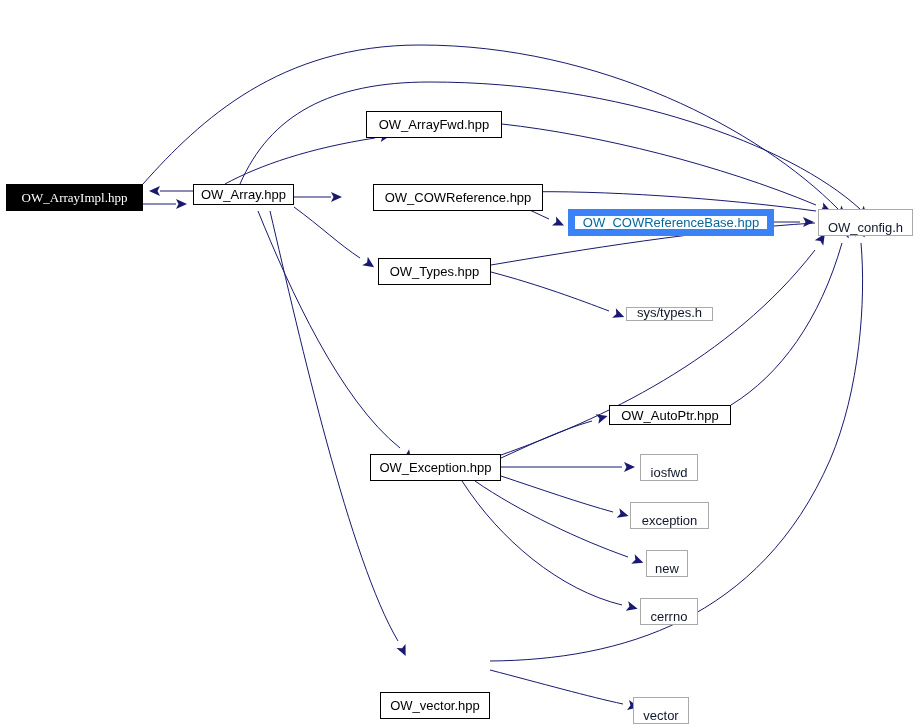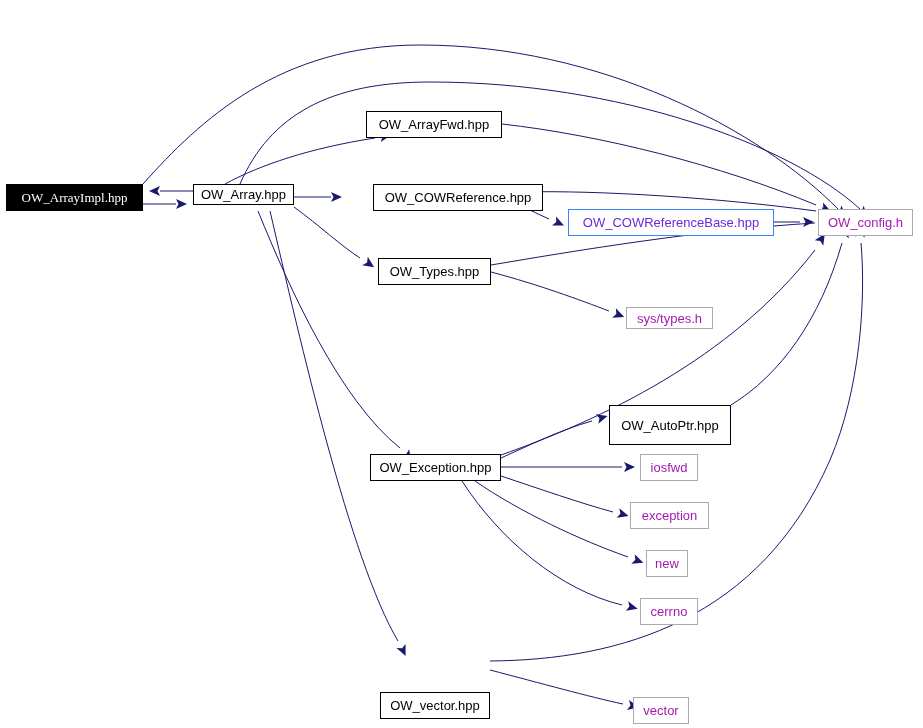--- a/index.html
+++ b/index.html
@@ -40,25 +40,26 @@
     letter-spacing: 0px;
     cursor: pointer;
   }
   .node-box.style-current {
     background: #000000;
     border: 1px solid #000000;
     color: #ffffff;
   }
   .node-box.style-system {
     border: 1px solid #aaaaaa;
-    color: #a21caf;
+    color: #0f172a;
+    align-items: flex-end;
   }
   .node-box.style-highlight {
-    border: 1px solid #3b82f6;
-    color: #6d28d9;
+    border: 7px solid #3b82f6;
+    color: #0369a1;
   }
   .node-label {
     pointer-events: none;
   }
 </style>
 </head>
 <body>
 
 <div id="graph-root" style="width: 923px; height: 728px; background: rgb(255, 255, 255);">
   <svg id="graph-svg" viewBox="0 0 923 728" xmlns="http://www.w3.org/2000/svg" style="width: 923px; height: 728px;">
@@ -126,24 +127,24 @@
       </div>
       <div class="node-box style-highlight" style="left: 568px; top: 209px; width: 206px; height: 27px;">
         <span class="node-label">OW_COWReferenceBase.hpp</span>
       </div>
       <div class="node-box style-system" style="left: 818px; top: 209px; width: 95px; height: 27px;">
         <span class="node-label">OW_config.h</span>
       </div>
       <div class="node-box style-normal" style="left: 378px; top: 258px; width: 113px; height: 27px;">
         <span class="node-label">OW_Types.hpp</span>
       </div>
-      <div class="node-box style-system" style="left: 626px; top: 307px; width: 87px; height: 22px;">
+      <div class="node-box style-system" style="left: 626px; top: 307px; width: 87px; height: 14px;">
         <span class="node-label">sys/types.h</span>
       </div>
-      <div class="node-box style-normal" style="left: 609px; top: 405px; width: 122px; height: 40px;">
+      <div class="node-box style-normal" style="left: 609px; top: 405px; width: 122px; height: 20px;">
         <span class="node-label">OW_AutoPtr.hpp</span>
       </div>
       <div class="node-box style-normal" style="left: 370px; top: 454px; width: 131px; height: 27px;">
         <span class="node-label">OW_Exception.hpp</span>
       </div>
       <div class="node-box style-system" style="left: 640px; top: 454px; width: 58px; height: 27px;">
         <span class="node-label">iosfwd</span>
       </div>
       <div class="node-box style-system" style="left: 630px; top: 502px; width: 79px; height: 27px;">
         <span class="node-label">exception</span>

